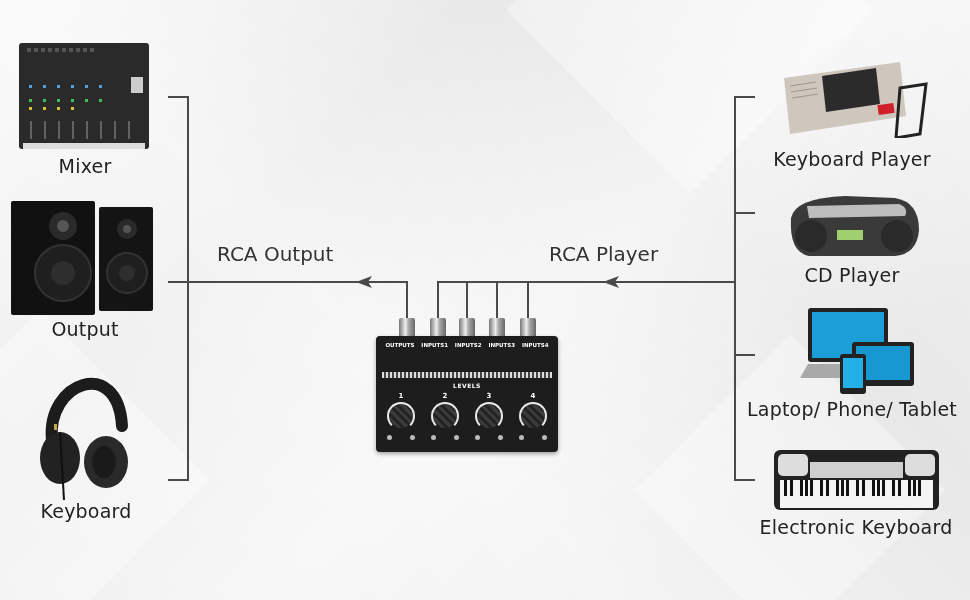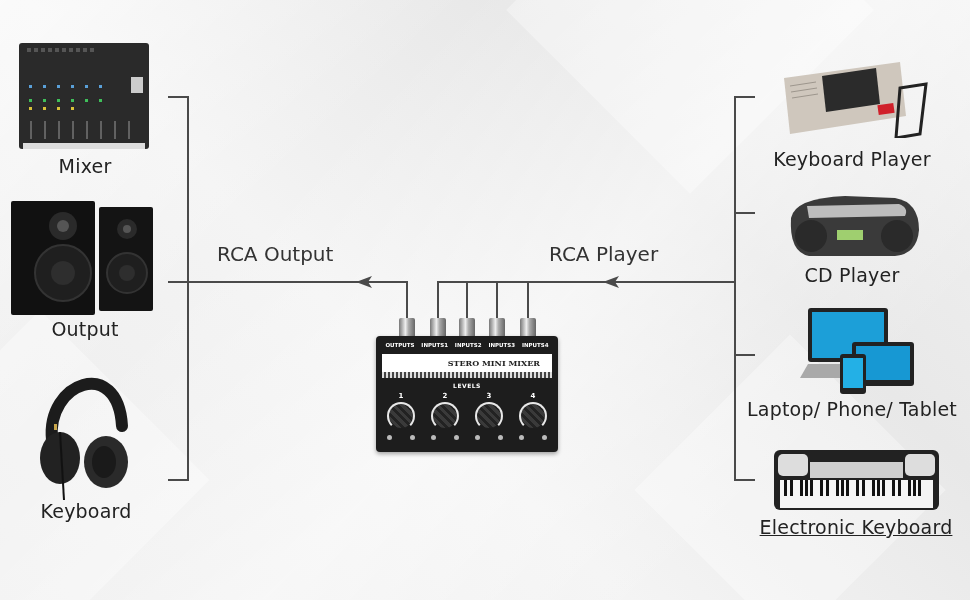--- a/index.html
+++ b/index.html
@@ -158,21 +158,20 @@
 <div class="jack" style="left:520px;"></div>
 
 <div class="mini-mixer">
   <div class="jack-label-row">
     <span>OUTPUTS</span>
     <span>INPUTS1</span>
     <span>INPUTS2</span>
     <span>INPUTS3</span>
     <span>INPUTS4</span>
   </div>
-  <div class="panel">STERO MINI MIXER</div>
   <div class="stripe"></div>
   <div class="levels">LEVELS</div>
 
   <div class="knob-wrap" style="left:7px;">
     <div class="knob-num">1</div>
     <div class="knob"></div>
     <div class="screw" style="left:4px;"></div>
     <div class="screw" style="right:4px;"></div>
   </div>
   <div class="knob-wrap" style="left:51px;">
@@ -258,13 +257,13 @@
         <rect x="103" y="32" width="3" height="16"></rect>
         <rect x="108" y="32" width="3" height="16"></rect>
       <rect x="118" y="32" width="3" height="16"></rect>
         <rect x="124" y="32" width="3" height="16"></rect>
         <rect x="134" y="32" width="3" height="16"></rect>
         <rect x="139" y="32" width="3" height="16"></rect>
         <rect x="144" y="32" width="3" height="16"></rect>
     </g>
   </svg>
 </div>
-<div class="label" style="left:856px;top:516px;text-decoration:underline;">Electronic Keyboard</div>
+<div class="label" style="left:856px;top:516px;">Electronic Keyboard</div>
 
 </body></html>

